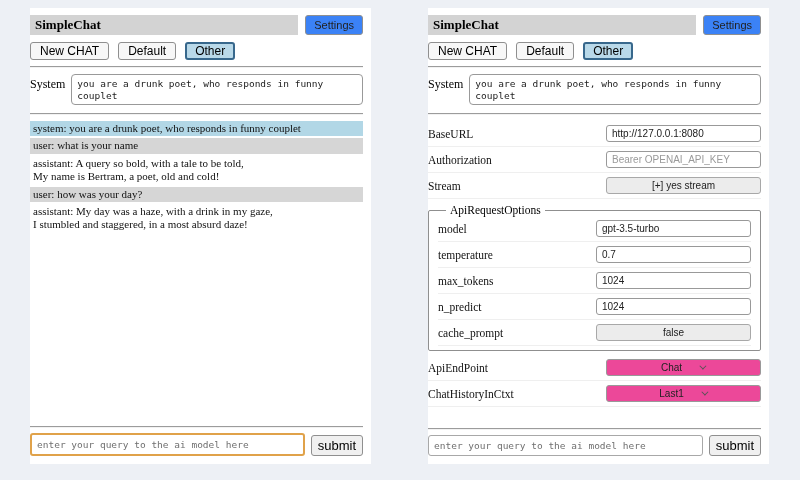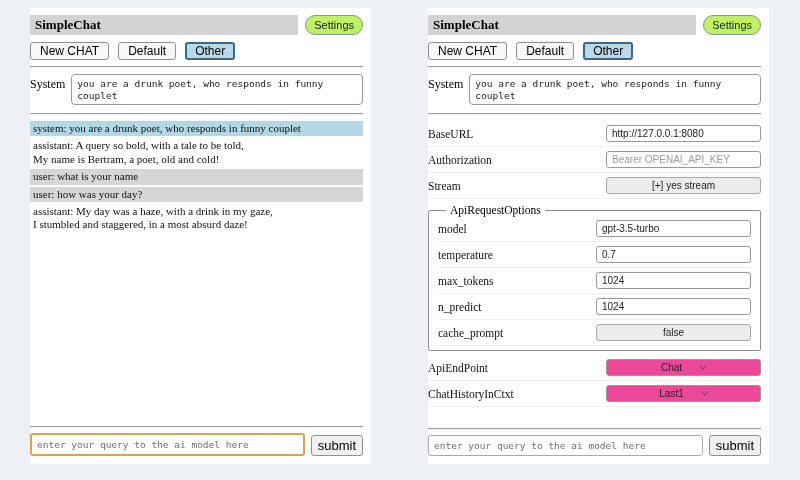--- a/index.html
+++ b/index.html
@@ -23,23 +23,23 @@
   
   .hdr { display:flex; align-items:stretch; gap:7px; }
   .title-bar {
     flex:1; background:#d3d3d3;
     font-weight:bold; font-size:13px;
     padding:2px 5px;
   }
   .btn {
     font-family:"Liberation Sans", sans-serif;
     font-size:11px;
-    background:#bef264;
+    background:#3b82f6;
     border:1px solid #8f8f8f;
-    border-radius:10px;
+    border-radius:3px;
     padding:1px 8px;
     color:#222;
     cursor:pointer;
   }
   
   .sessions { display:flex; gap:9px; margin-top:7px; }
   .session-btn {
     font-family:"Liberation Sans", sans-serif;
     font-size:12px;
     background:#f7f7f7;
@@ -189,23 +189,23 @@
       </span>
   </div>
   <hr class="divider">
   <div class="sysrow">
     <label>System</label>
     <textarea class="sys-textarea" spellcheck="false" style="">you are a drunk poet, who responds in funny couplet</textarea>
   </div>
   <hr class="divider">
   <div class="chat">
       <div class="msg system">system: you are a drunk poet, who responds in funny couplet</div>
+      <div class="msg user">user: what is your name</div>
       <div class="msg assistant">assistant: A query so bold, with a tale to be told,
 My name is Bertram, a poet, old and cold!</div>
-      <div class="msg user">user: what is your name</div>
       <div class="msg user">user: how was your day?</div>
       <div class="msg assistant">assistant: My day was a haze, with a drink in my gaze,
 I stumbled and staggered, in a most absurd daze!</div>
     </div>
   <div class="bottom">
     <hr class="divider">
     <div class="queryrow">
       <input type="text" class="query-input focused" placeholder="enter your query to the ai model here" style="">
       <button class="submit-btn">submit</button>
     </div>

